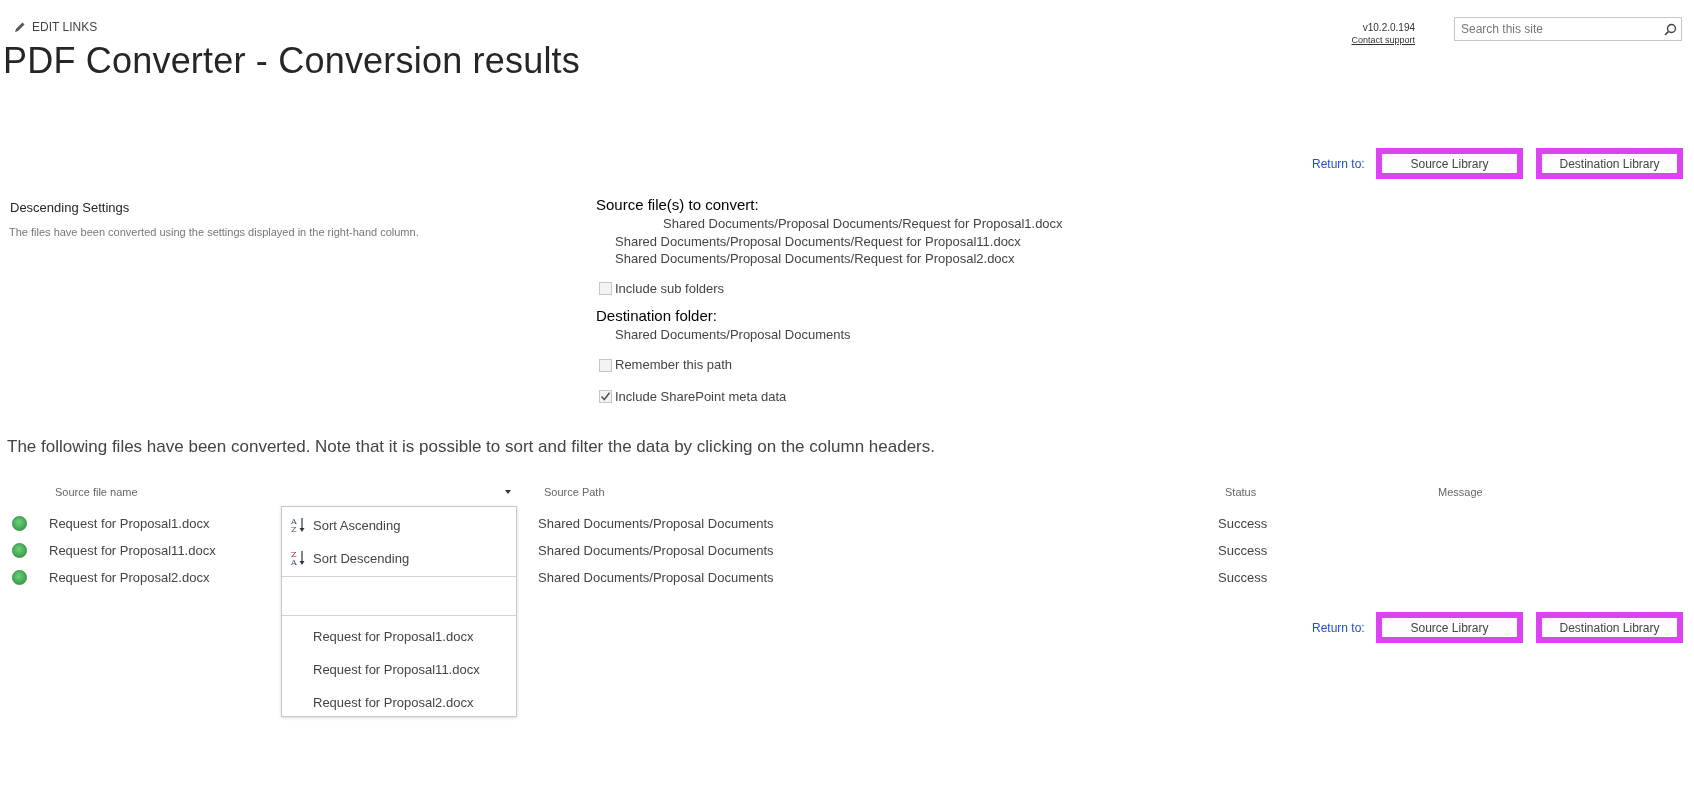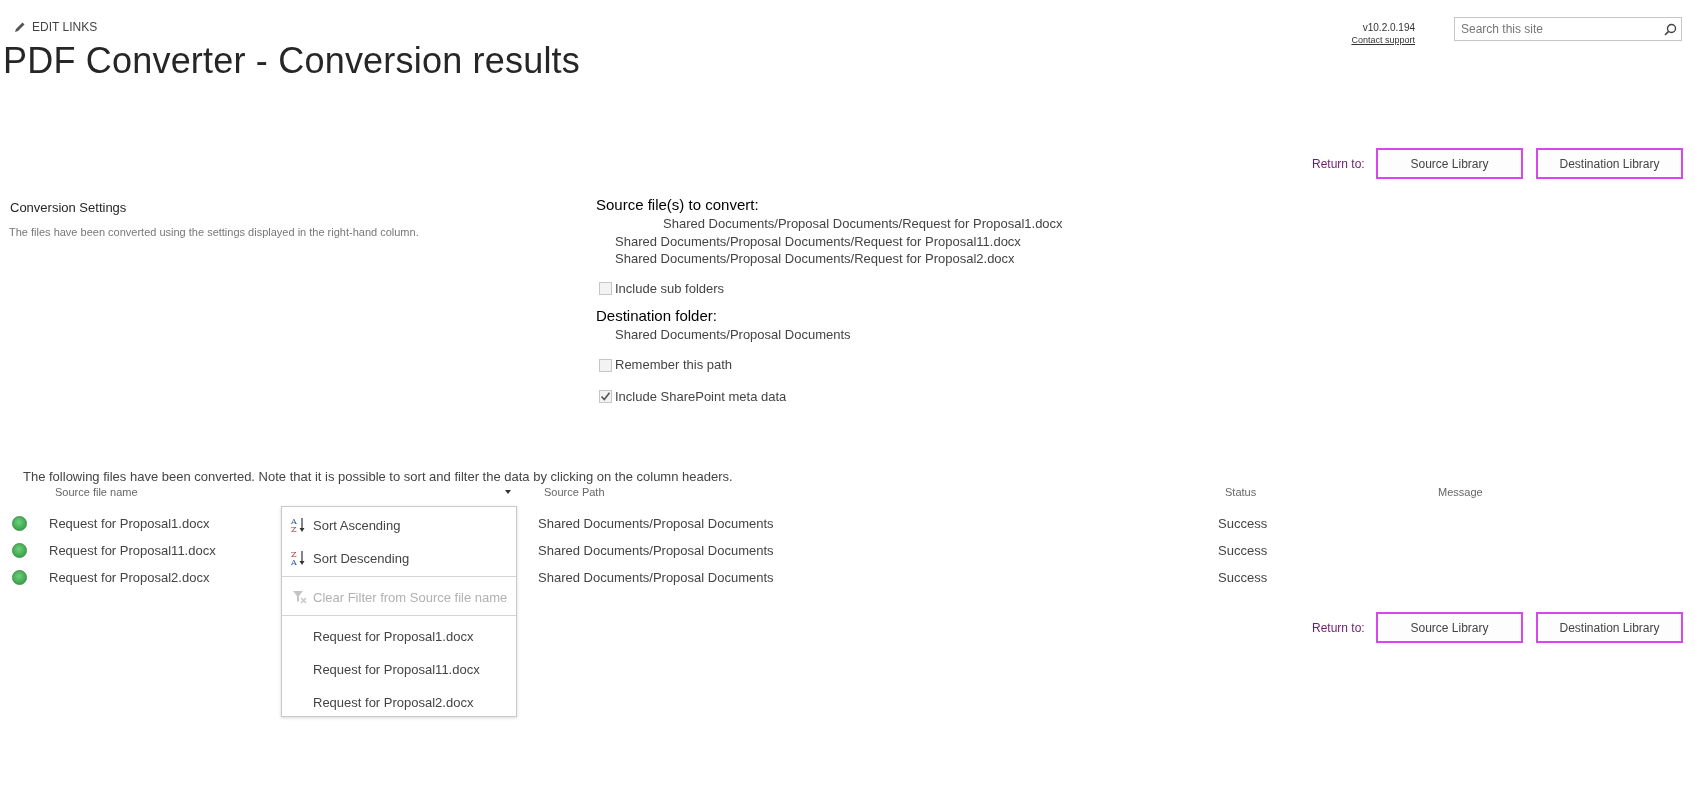--- a/index.html
+++ b/index.html
@@ -13,34 +13,34 @@
   .page-title { left: 3px; top: 40px; font-size: 36px; color: #262626; font-weight: normal; letter-spacing: 0.2px; }
 
   .version { right: 279px; top: 22px; font-size: 10px; color: #333; text-align: right; }
   .contact { right: 279px; top: 35px; font-size: 9px; color: #333; text-decoration: underline; cursor: pointer; }
 
   .search-box { left: 1454px; top: 17px; width: 228px; height: 24px; border: 1px solid #c6c6c6; background: #fff; display: flex; align-items: center; gap: 31px; }
   .search-box input { border: none; outline: none; flex: 1; height: 100%; padding-left: 6px; font-size: 12px; font-family: "Liberation Sans", sans-serif; color: #444; background: transparent; }
   .search-box input::placeholder { color: #777; }
   .search-box .search-icon { width: 22px; height: 22px; display: flex; align-items: center; justify-content: center; cursor: pointer; }
 
-  .return-label { font-size: 12px; color: #701a75; }
-  .lib-btn { height: 31px; border: 2px solid #d946ef; background: #fdfdfd; font-size: 12px; color: #444; display: flex; align-items: center; justify-content: center; cursor: pointer; font-family: "Liberation Sans", sans-serif; }
+  .return-label { font-size: 12px; color: #1d4ed8; }
+  .lib-btn { height: 31px; border: 6px solid #d946ef; background: #fdfdfd; font-size: 12px; color: #444; display: flex; align-items: center; justify-content: center; cursor: pointer; font-family: "Liberation Sans", sans-serif; }
 
   .settings-title { left: 10px; top: 200px; font-size: 13px; color: #262626; }
   .settings-desc { left: 9px; top: 226px; font-size: 11px; color: #777; }
 
   .label { font-size: 15px; color: #000000; }
   .path-item { font-size: 13px; color: #444; }
 
   .chk-row { display: flex; align-items: center; gap: 3px; font-size: 13px; color: #444; }
   .chk { width: 13px; height: 13px; border: 1px solid #c6c6c6; background: #f3f3f3; display: flex; align-items: center; justify-content: center; cursor: pointer; }
   .chk svg { width: 11px; height: 11px; }
 
-  .intro { left: 23px; top: 437px; font-size: 13px; color: #444; margin-top: 32px; }
+  .intro { left: 7px; top: 437px; font-size: 17px; color: #444; }
 
   .th { font-size: 11px; color: #666; }
   .td { font-size: 13px; color: #444; }
   .dot { width: 15px; height: 15px; border-radius: 50%; background: radial-gradient(circle at 45% 40%, #6fcf7c 0%, #3fa951 65%, #2e8b3e 100%); border: 1px solid #3b8f48; }
 
   .dd-arrow { left: 505px; top: 490px; width: 0; height: 0; border-left: 3px solid transparent; border-right: 3px solid transparent; border-top: 4px solid #333; cursor: pointer; }
 
   .menu { left: 281px; top: 506px; width: 236px; height: 211px; background: #fff; border: 1px solid #c8c8c8; box-shadow: 0 1px 3px rgba(0,0,0,0.15); }
   .menu-item { position: absolute; left: 0; right: 0; height: 30px; display: flex; align-items: center; font-size: 13px; color: #444; cursor: pointer; }
   .menu-item .mi-icon { width: 31px; display: flex; justify-content: center; align-items: center; padding-left: 4px; }
@@ -69,21 +69,21 @@
         <circle cx="7.5" cy="5.5" r="4" stroke="#444" stroke-width="1.4" fill="none"></circle>
         <line x1="4.6" y1="8.4" x2="1" y2="12" stroke="#444" stroke-width="1.6"></line>
       </svg>
   </span>
 </div>
 
 <span class="abs return-label" style="left:1312px; top:157px;">Return to:</span>
 <button class="abs lib-btn" style="left:1376px; top:148px; width:147px;">Source Library</button>
 <button class="abs lib-btn" style="left:1536px; top:148px; width:147px;">Destination Library</button>
 
-<div class="abs settings-title">Conversion Settings</div>
+<div class="abs settings-title">Descending Settings</div>
 <div class="abs settings-desc">The files have been converted using the settings displayed in the right-hand column.</div>
 
 <div class="abs label" style="left:596px; top:196px;">Source file(s) to convert:</div>
 <div class="abs path-item" style="left:615px; top:216px;margin-left:48px;">Shared Documents/Proposal Documents/Request for Proposal1.docx</div>
 <div class="abs path-item" style="left:615px; top:234px;">Shared Documents/Proposal Documents/Request for Proposal11.docx</div>
 <div class="abs path-item" style="left:615px; top:251px;">Shared Documents/Proposal Documents/Request for Proposal2.docx</div>
 
 <div class="abs chk-row" style="left:599px; top:281px;">
   <span class="chk"></span>
   <span>Include sub folders</span>
@@ -150,30 +150,20 @@
       <svg width="20" height="18" viewBox="0 0 20 18">
         <text x="1" y="7.5" font-size="8" font-family="DejaVu Serif, serif" fill="#a4373a">Z</text>
         <text x="1" y="16" font-size="8" font-family="DejaVu Serif, serif" fill="#2b5797">A</text>
         <line x1="12" y1="2" x2="12" y2="14" stroke="#333" stroke-width="1.2"></line>
         <path d="M9.5 12 L12 16 L14.5 12 Z" fill="#333"></path>
       </svg>
     </span>
     <span>Sort Descending</span>
   </div>
   <div class="menu-sep" style="top:69px;"></div>
-  <div class="menu-item disabled" style="top:75px;">
-    <span class="mi-icon">
-      <svg width="16" height="14" viewBox="0 0 16 14">
-        <path d="M1 1 H11 L7 6 V11 L5 12 V6 Z" fill="#c4c4c4"></path>
-        <line x1="9" y1="8" x2="14" y2="13" stroke="#c4c4c4" stroke-width="1.3"></line>
-        <line x1="14" y1="8" x2="9" y2="13" stroke="#c4c4c4" stroke-width="1.3"></line>
-      </svg>
-    </span>
-    <span>Clear Filter from Source file name</span>
-  </div>
   <div class="menu-sep" style="top:108px;"></div>
   <div class="menu-item" style="top:114px;">
     <span class="mi-icon"></span>
     <span>Request for Proposal1.docx</span>
   </div>
   <div class="menu-item" style="top:147px;">
     <span class="mi-icon"></span>
     <span>Request for Proposal11.docx</span>
   </div>
   <div class="menu-item" style="top:180px;">

